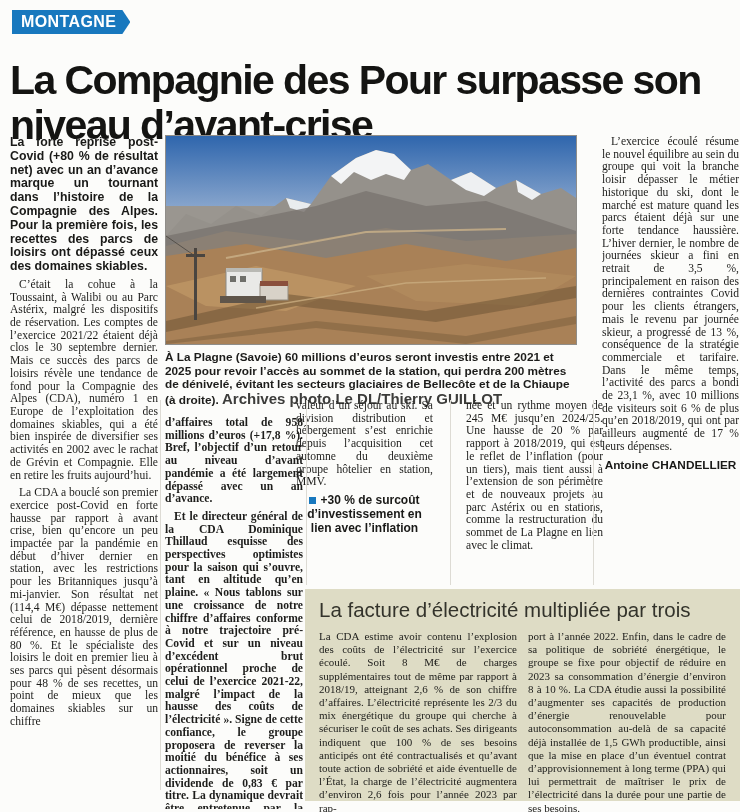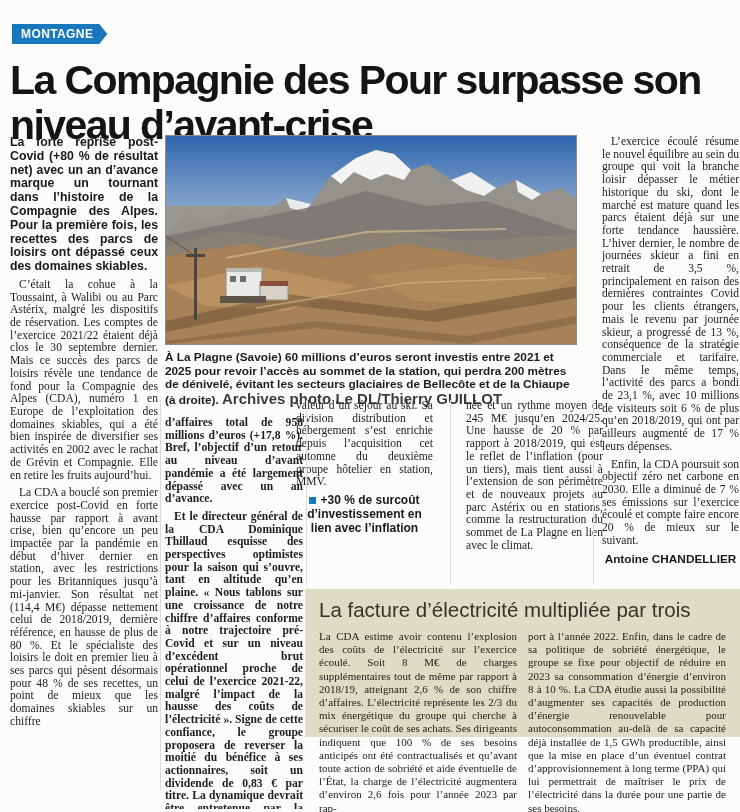--- a/index.html
+++ b/index.html
@@ -1,22 +1,22 @@
 <!DOCTYPE html>
 <html lang="fr"><head>
 <meta charset="utf-8">
 <style>
   html,body{margin:0;padding:0;}
   body{width:740px;height:812px;background:#fcfcfa;position:relative;overflow:hidden;
        font-family:"Liberation Serif",serif;color:#1d1d1b;}
   .abs{position:absolute;}
 
   
-  .kicker{left:12px;top:24px;background:#1878be;color:#fff;
-    font-family:"Liberation Sans",sans-serif;font-weight:bold;font-size:12px;
+  .kicker{left:12px;top:10px;background:#1878be;color:#fff;
+    font-family:"Liberation Sans",sans-serif;font-weight:bold;font-size:16px;
     letter-spacing:.4px;padding:3px 14px 3px 9px;
     clip-path:polygon(0 0,calc(100% - 8px) 0,100% 50%,calc(100% - 8px) 100%,0 100%);}
 
   
   .headline{left:10px;top:31px;width:724px;font-family:"Liberation Sans",sans-serif;
     font-weight:bold;font-size:41px;line-height:45px;letter-spacing:-1.6px;color:#141412;}
 
   
   .serif{font-size:11.6px;line-height:12.7px;text-align:justify;}
   .serif p{margin:0 0 5px 0;}
@@ -37,21 +37,21 @@
 
   
   .photo{left:165px;top:135px;width:412px;height:210px;border:1px solid #8f8d89;
     box-sizing:border-box;overflow:hidden;background:#9a9690;}
   .caption{left:165px;top:351px;width:416px;font-family:"Liberation Sans",sans-serif;
     font-size:11.8px;line-height:13.6px;color:#1c1c1a;text-align:left;}
   .caption .cap-bold{font-weight:bold;}
   .caption .cap-credit{font-weight:bold;font-size:15px;color:#3c3c3a;}
 
   
-  .ebox{left:305px;top:589px;width:435px;height:148px;background:#dedcc5;
+  .ebox{left:305px;top:589px;width:435px;height:212px;background:#dedcc5;
     box-sizing:border-box;padding:9px 14px 8px 14px;}
   .ebox-title{font-family:"Liberation Sans",sans-serif;font-size:20.5px;
     color:#33332b;margin:0 0 8px 0;font-weight:normal;letter-spacing:0;}
   .ebox-cols{display:flex;gap:11px;}
   .ebox-col{width:198px;font-size:11px;line-height:13.2px;text-align:justify;color:#22221f;}
 
   
   .vrule{width:1px;background:#dddbd4;}
   .vr1{left:160px;top:400px;height:390px;}
   .vr2{left:306px;top:400px;height:185px;}
@@ -131,21 +131,20 @@
   <p>valeur d’un séjour au ski. Sa division distribution et hébergement s’est enrichie depuis l’acquisition cet automne du deuxième groupe hôtelier en station, MMV.</p>
   <p class="subhead"><span class="sq"></span><span>+30 % de surcoût d’investissement en lien avec l’inflation</span></p>
 </div>
 
 <div class="abs col4 serif">
   <p>née et un rythme moyen de 245 M€ jusqu’en 2024/25. Une hausse de 20 % par rapport à 2018/2019, qui est le reflet de l’inflation (pour un tiers), mais tient aussi à l’extension de son périmètre et de nouveaux projets au parc Astérix ou en stations, comme la restructuration du sommet de La Plagne en lien avec le climat.</p>
 </div>
 
 <div class="abs col5 serif">
   <p class="ind">L’exercice écoulé résume le nouvel équilibre au sein du groupe qui voit la branche loisir dépasser le métier historique du ski, dont le marché est mature quand les parcs étaient déjà sur une forte tendance haussière. L’hiver dernier, le nombre de journées skieur a fini en retrait de 3,5 %, principalement en raison des dernières contraintes Covid pour les clients étrangers, mais le revenu par journée skieur, a progressé de 13 %, conséquence de la stratégie commerciale et tarifaire. Dans le même temps, l’activité des parcs a bondi de 23,1 %, avec 10 millions de visiteurs soit 6 % de plus qu’en 2018/2019, qui ont par ailleurs augmenté de 17 % leurs dépenses.</p>
-  <p class="ind">Enfin, la CDA poursuit son objectif zéro net carbone en 2030. Elle a diminué de 7 % ses émissions sur l’exercice écoulé et compte faire encore 20 % de mieux sur le suivant.</p>
   <p class="byline">Antoine CHANDELLIER</p>
 </div>
 
 <div class="abs ebox">
   <h2 class="ebox-title">La facture d’électricité multipliée par trois</h2>
   <div class="ebox-cols">
     <div class="ebox-col">La CDA estime avoir contenu l’explosion des coûts de l’électricité sur l’exercice écoulé. Soit 8 M€ de charges supplémentaires tout de même par rapport à 2018/19, atteignant 2,6 % de son chiffre d’affaires. L’électricité représente les 2/3 du mix énergétique du groupe qui cherche à sécuriser le coût de ses achats. Ses dirigeants indiquent que 100 % de ses besoins anticipés ont été contractualisés et qu’avant toute action de sobriété et aide éventuelle de l’État, la charge de l’électricité augmentera d’environ 2,6 fois pour l’année 2023 par rap-</div>
     <div class="ebox-col">port à l’année 2022. Enfin, dans le cadre de sa politique de sobriété énergétique, le groupe se fixe pour objectif de réduire en 2023 sa consommation d’énergie d’environ 8 à 10 %. La CDA étudie aussi la possibilité d’augmenter ses capacités de production d’énergie renouvelable pour autoconsommation au-delà de sa capacité déjà installée de 1,5 GWh productible, ainsi que la mise en place d’un éventuel contrat d’approvisionnement à long terme (PPA) qui lui permettrait de maîtriser le prix de l’électricité dans la durée pour une partie de ses besoins.</div>
   </div>
 </div>

